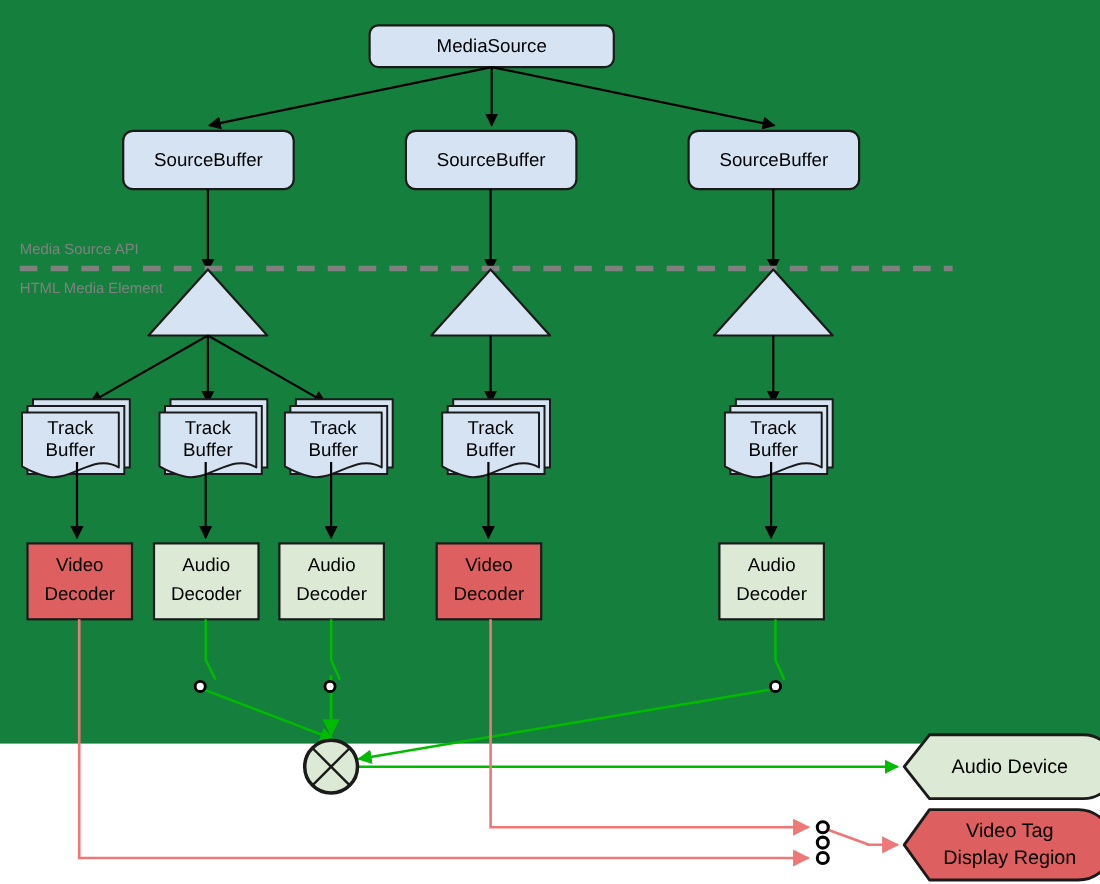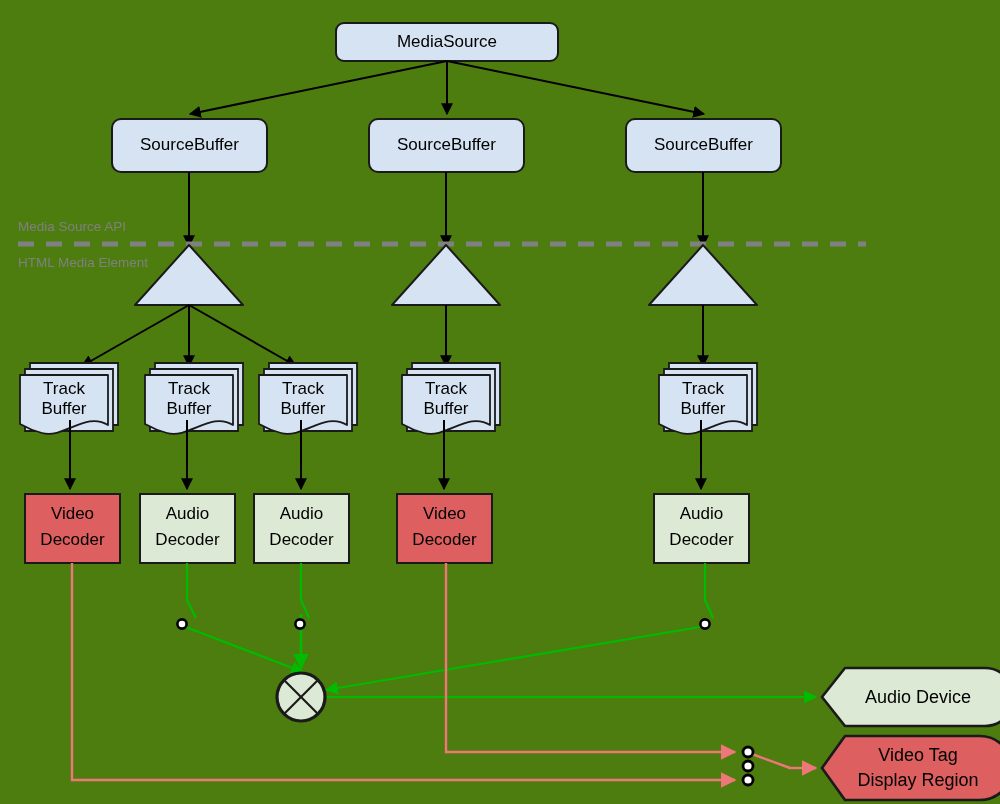--- a/index.html
+++ b/index.html
@@ -9,22 +9,22 @@
   }
   body {
     width: 1000px;
     height: 804px;
     overflow: hidden;
     font-family: "Liberation Sans", sans-serif;
   }
   #diagram-root {
     position: relative;
     width: 1000px;
-    height: 804px;
-    background: #4d7c0f;
+    height: 676px;
+    background: #15803d;
     text-align: right;
   }
   svg.canvas {
     display: block;
     width: 1000px;
     height: 804px;
   }
   text {
     font-family: "Liberation Sans", sans-serif;
     fill: #000000;

